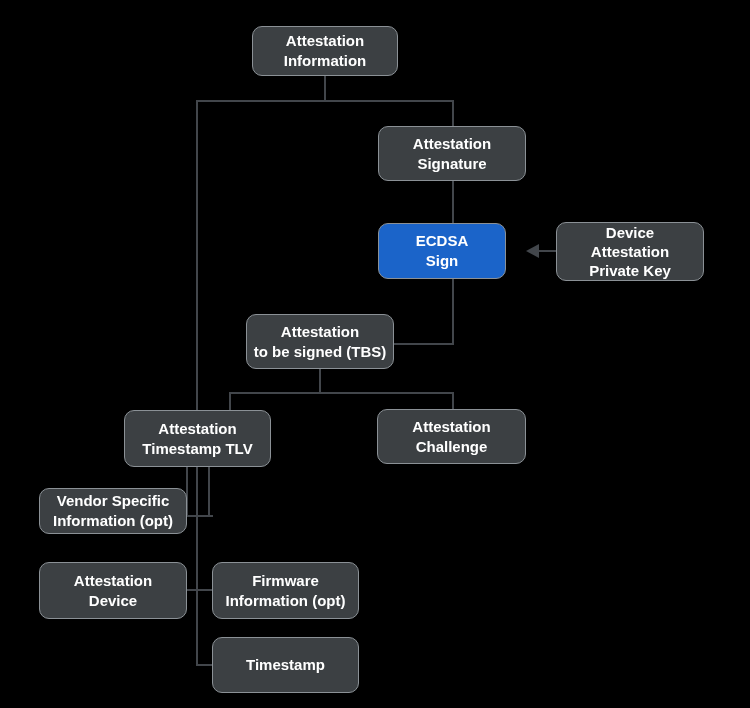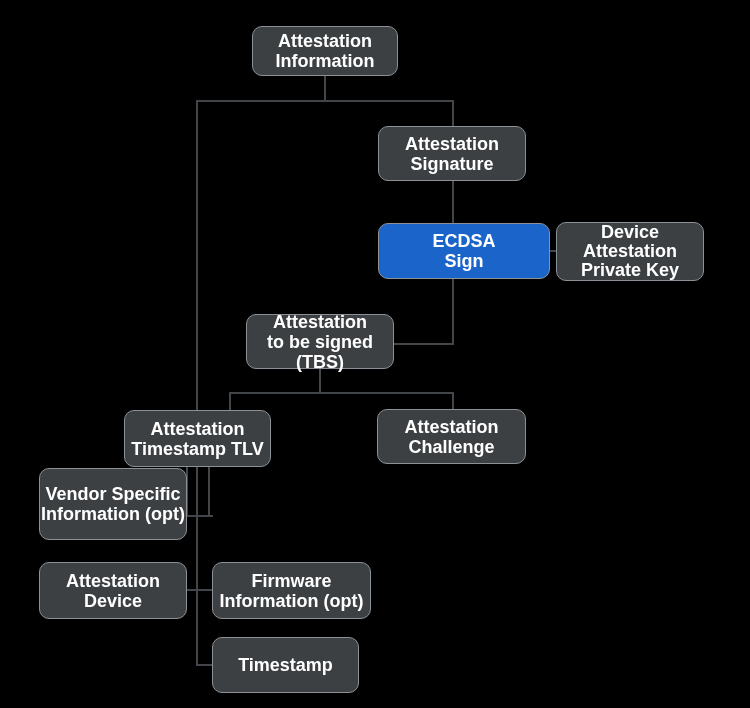--- a/index.html
+++ b/index.html
@@ -22,21 +22,21 @@
     height: 708px;
     background: var(--background);
     overflow: hidden;
   }
   .node {
     position: absolute;
     background: var(--node-fill);
     border: 1.5px solid var(--node-border);
     border-radius: 10px;
     color: var(--text);
-    font-size: 18px;
+    font-size: 15px;
     font-weight: 700;
     line-height: 20px;
     display: flex;
     flex-direction: column;
     align-items: center;
     justify-content: center;
     text-align: center;
     z-index: 2;
   }
   .node.primary {
@@ -86,21 +86,21 @@
   <div class="node" style="left:252px;top:26px;width:146px;height:50px">
     <span>Attestation</span>
     <span>Information</span>
   </div>
 
   <div class="node" style="left:378px;top:126px;width:148px;height:55px">
     <span>Attestation</span>
     <span>Signature</span>
   </div>
 
-  <div class="node primary" style="left:378px;top:223px;width:172px;height:56px">
+  <div class="node primary" style="left:378px;top:223px;width:128px;height:56px">
     <span>ECDSA</span>
     <span>Sign</span>
   </div>
 
   <div class="node tight" style="left:556px;top:222px;width:148px;height:59px">
     <span>Device</span>
     <span>Attestation</span>
     <span>Private Key</span>
   </div>
 
@@ -112,32 +112,32 @@
   <div class="node" style="left:124px;top:410px;width:147px;height:57px">
     <span>Attestation</span>
     <span>Timestamp TLV</span>
   </div>
 
   <div class="node" style="left:377px;top:409px;width:149px;height:55px">
     <span>Attestation</span>
     <span>Challenge</span>
   </div>
 
-  <div class="node" style="left:39px;top:468px;width:148px;height:72px">
+  <div class="node" style="left:39px;top:488px;width:148px;height:46px">
     <span>Vendor Specific</span>
     <span>Information (opt)</span>
   </div>
 
 
   <div class="node" style="left:39px;top:562px;width:148px;height:57px">
     <span>Attestation</span>
     <span>Device</span>
   </div>
 
-  <div class="node" style="left:212px;top:562px;width:159px;height:57px">
+  <div class="node" style="left:212px;top:562px;width:147px;height:57px">
     <span>Firmware</span>
     <span>Information (opt)</span>
   </div>
 
   <div class="node" style="left:212px;top:637px;width:147px;height:56px">
     <span>Timestamp</span>
   </div>
 
 </div>
 

